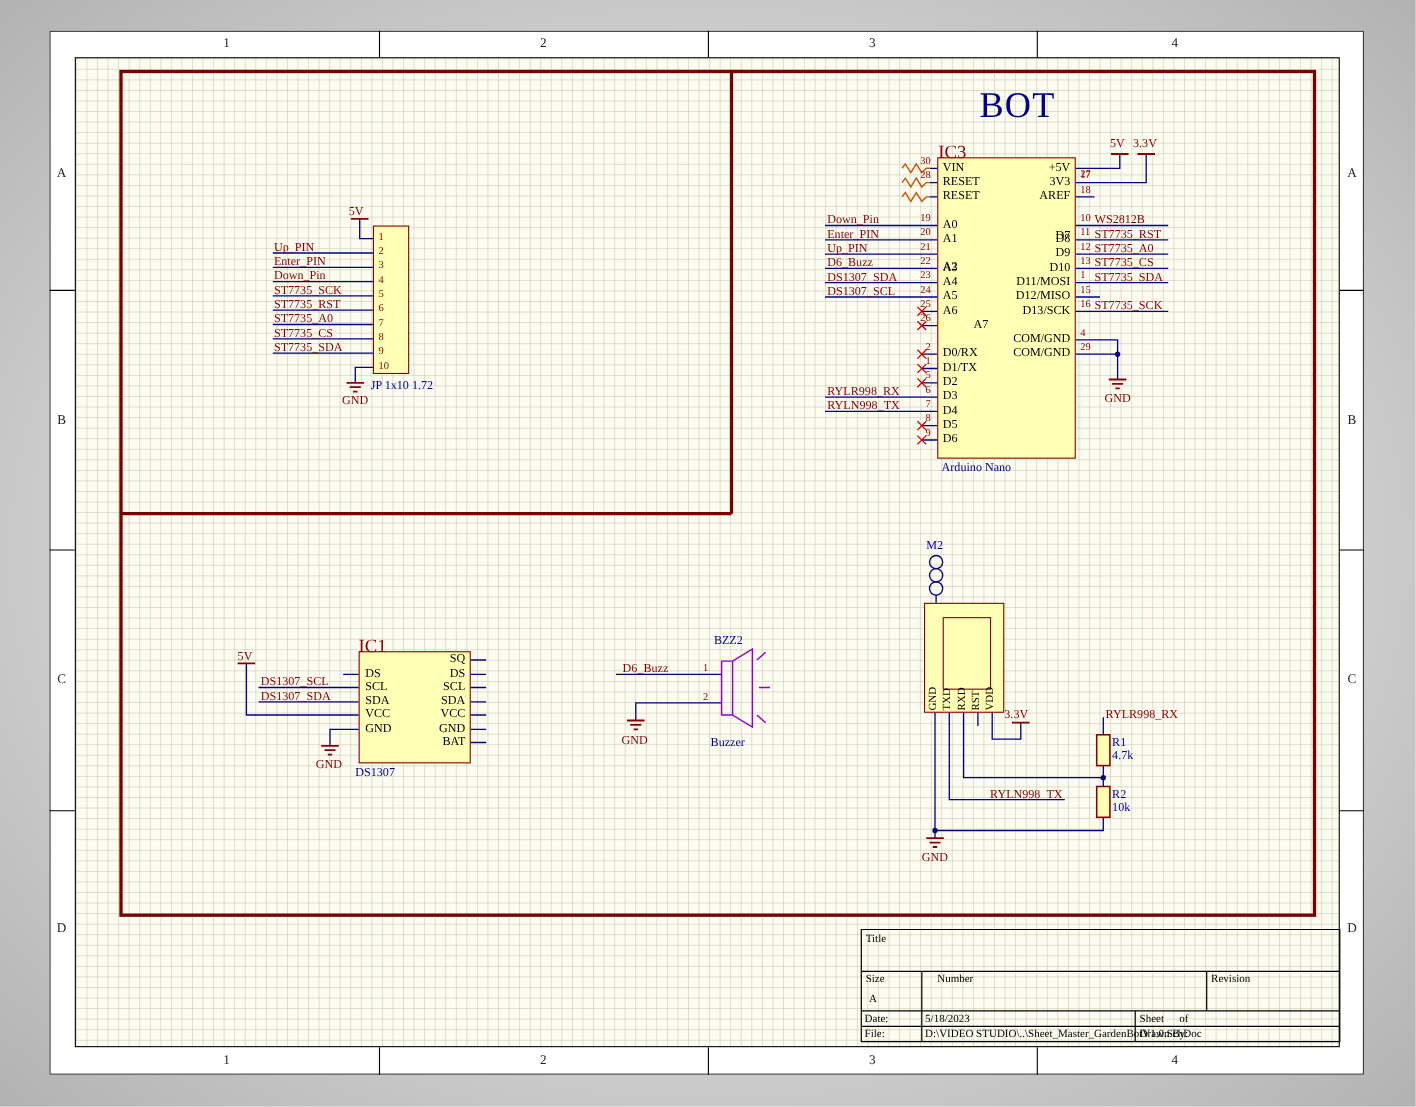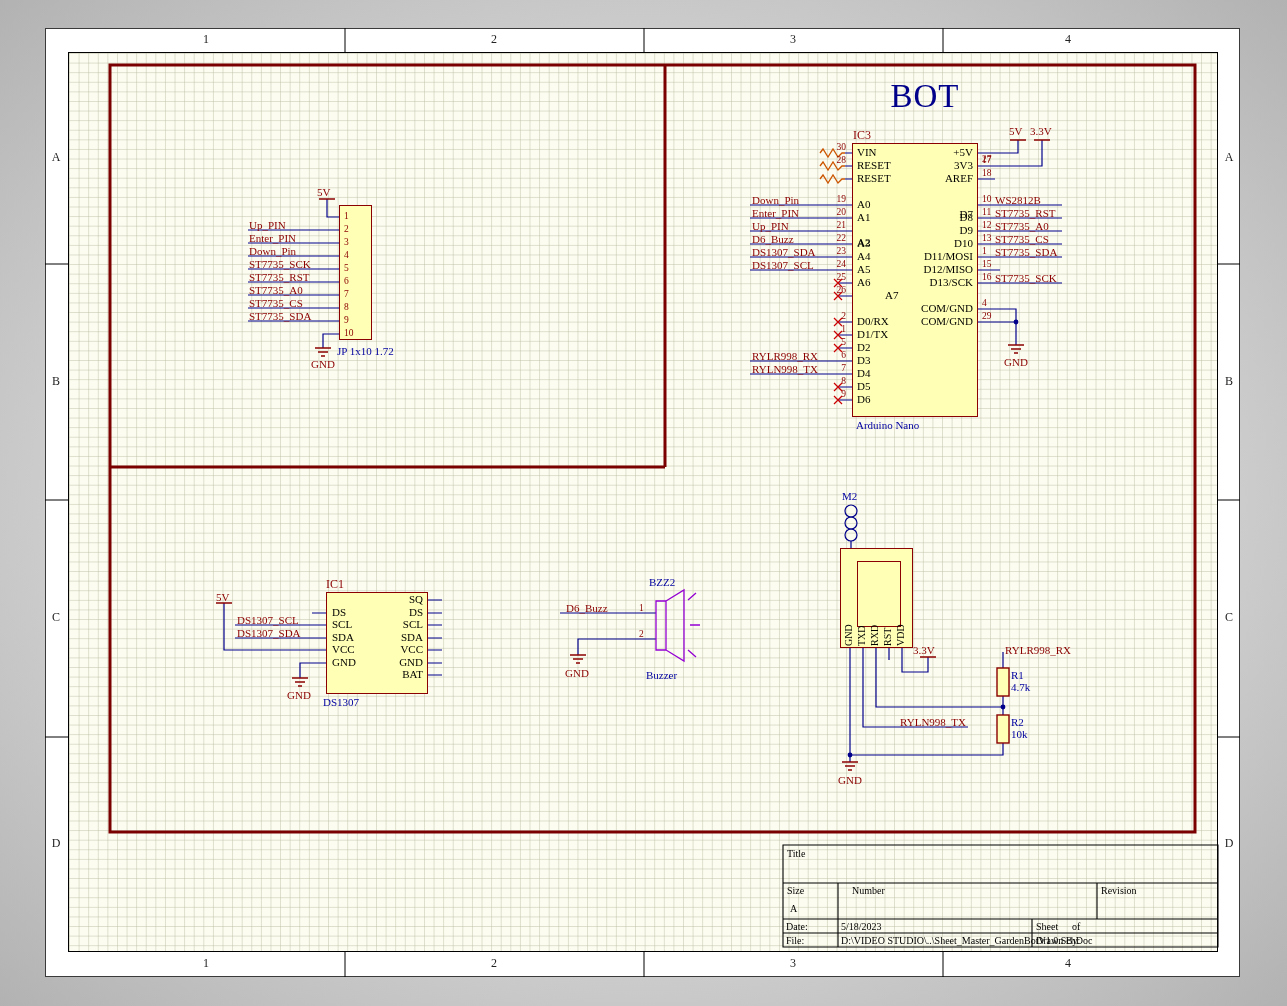--- a/index.html
+++ b/index.html
@@ -14,21 +14,21 @@
                           linear-gradient(to bottom,rgba(185,185,160,.45) 1px,transparent 1px);
          background-size:9.6px 9.6px;}
   .comp{position:absolute;background:#FFFFB5;border:1.5px solid #8B0000;box-sizing:border-box;}
   .inner-rect{position:absolute;left:16px;top:12px;width:42px;height:64px;border:1.5px solid #8B0000;}
   svg{position:absolute;left:0;top:0;}
   .t{position:absolute;line-height:1.15;white-space:nowrap;font-family:"Liberation Serif",serif;}
   .net{color:#8B0000;font-size:11px;}
   .pwr{color:#8B0000;font-size:11px;}
   .pnum{color:#8B0000;font-size:9.5px;}
   .pname{color:#000;font-size:11px;}
-  .desig{color:#8B0000;font-size:12px;}
+  .desig{color:#8B0000;font-size:17px;}
   .cmt{color:#0000A0;font-size:11px;}
   .zone{font-size:12px;color:#222;}
   .tb{font-size:10px;color:#000;}
   .bot{font-size:33px;color:#00008B;letter-spacing:1px;}
   .ctr{transform:translate(-50%,-50%);}
   .vert{writing-mode:vertical-rl;transform:rotate(180deg);font-size:10px;color:#000;height:46px;line-height:1;}
 </style>
 </head>
 <body>
 

